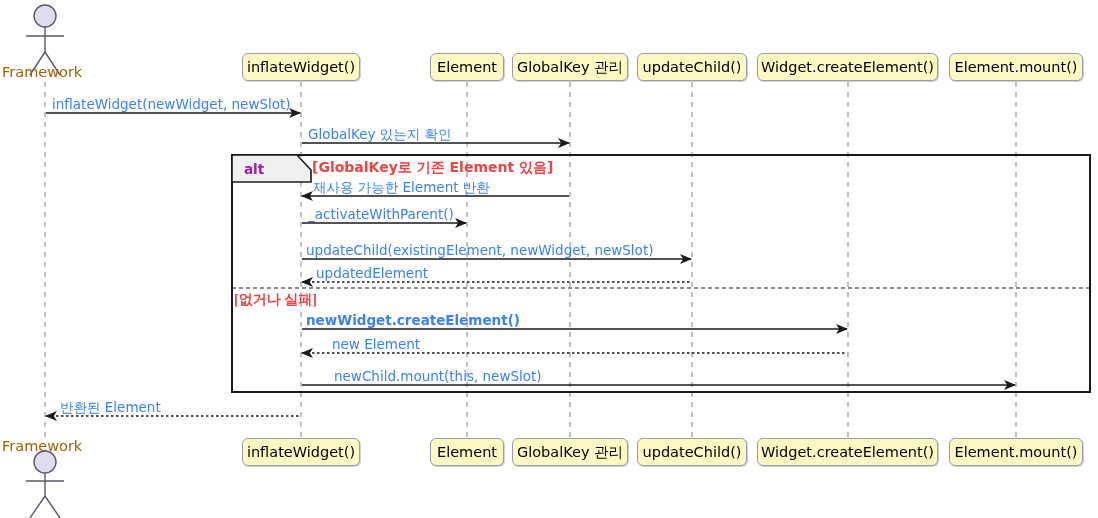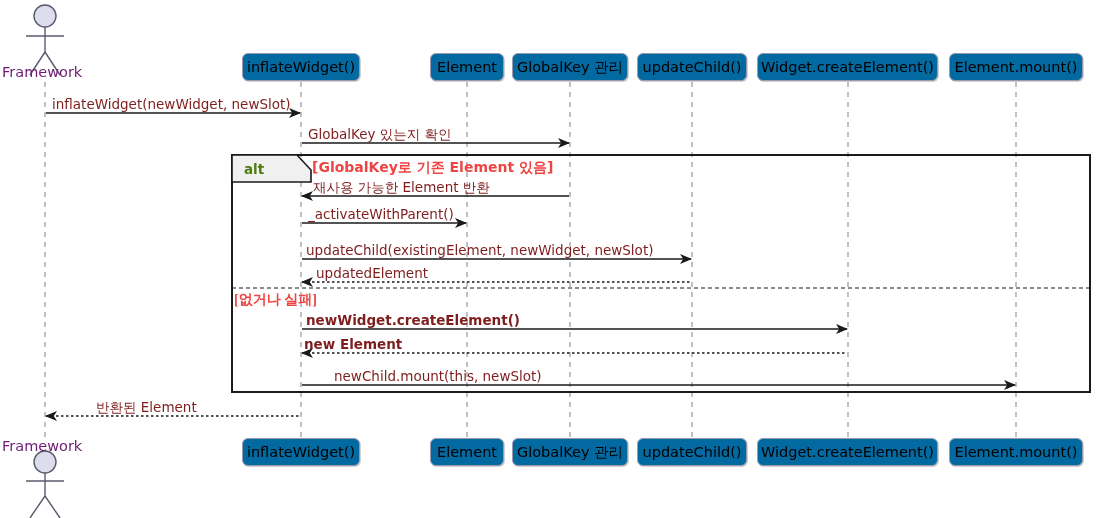--- a/index.html
+++ b/index.html
@@ -18,50 +18,50 @@
     overflow: hidden;
   }
   #canvas svg {
     position: absolute;
     top: 0;
     left: 0;
   }
   .lifeline-box {
     position: absolute;
     box-sizing: border-box;
-    background: #0369a1;
+    background: #fef9c3;
     border: 1px solid #9a9ab0;
     border-radius: 6px;
     display: flex;
     align-items: center;
     justify-content: center;
     font-size: 14.5px;
     color: #000000;
     white-space: nowrap;
     height: 28px;
     padding: 0 10px;
     box-shadow: 1px 1px 0 rgba(0,0,0,0.18);
   }
   .actor-label {
     position: absolute;
     font-size: 14.5px;
-    color: #701a75;
+    color: #a16207;
     white-space: nowrap;
   }
   .msg-label {
     position: absolute;
     font-size: 13.5px;
-    color: #7f1d1d;
+    color: #3b82f6;
     white-space: nowrap;
   }
   .frame-op {
     position: absolute;
     font-size: 13.5px;
     font-weight: bold;
-    color: #4d7c0f;
+    color: #a21caf;
     white-space: nowrap;
   }
   .frame-guard {
     position: absolute;
     font-size: 14px;
     font-weight: bold;
     color: #ef4444;
     white-space: nowrap;
   }
 </style>
@@ -146,17 +146,17 @@
   <div class="frame-guard" style="left:312px; top:159px;">[GlobalKey로 기존 Element 있음]</div>
   <div class="frame-guard" style="left:234px; top:291px;font-family:Liberation Serif, serif;">[없거나 실패]</div>
 
   <div class="msg-label" style="left:52px; top:96px;">inflateWidget(newWidget, newSlot)</div>
   <div class="msg-label" style="left:308px; top:126px;">GlobalKey 있는지 확인</div>
   <div class="msg-label" style="left:313px; top:179px;">재사용 가능한 Element 반환</div>
   <div class="msg-label" style="left:306px; top:242px;">updateChild(existingElement, newWidget, newSlot)</div>
   <div class="msg-label" style="left:308px; top:206px;">_activateWithParent()</div>
   <div class="msg-label" style="left:316px; top:265px;">updatedElement</div>
   <div class="msg-label" style="left:306px; top:312px;font-weight:bold;">newWidget.createElement()</div>
-  <div class="msg-label" style="left:304px; top:336px;font-weight:bold;">new Element</div>
+  <div class="msg-label" style="left:332px; top:336px;">new Element</div>
   <div class="msg-label" style="left:306px; top:368px;margin-left:28px;">newChild.mount(this, newSlot)</div>
-  <div class="msg-label" style="left:60px; top:399px;margin-left:36px;">반환된 Element</div>
+  <div class="msg-label" style="left:60px; top:399px;">반환된 Element</div>
 
 </div>
 
 </body></html>

